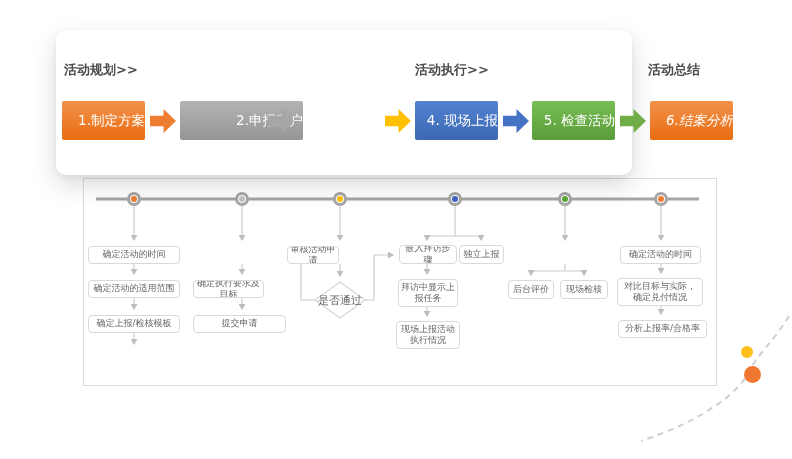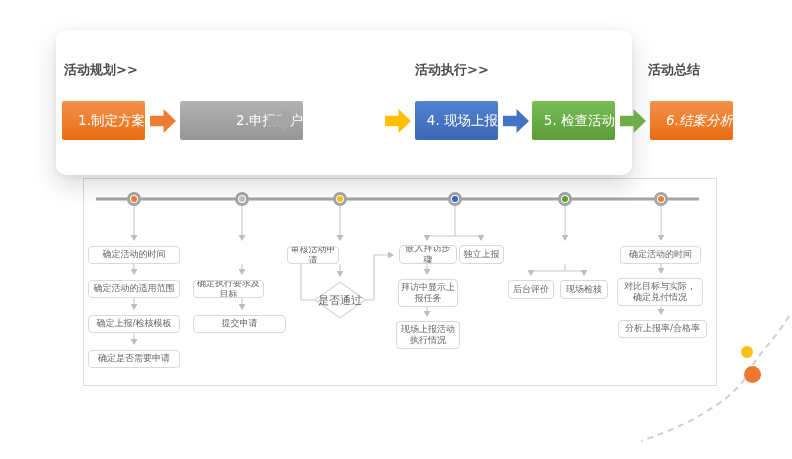--- a/index.html
+++ b/index.html
@@ -122,21 +122,20 @@
   <div class="tdot" style="left:558px">
       <i style="background: rgb(91, 168, 50);"></i>
     </div>
   <div class="tdot" style="left:654px">
       <i style="background: rgb(237, 125, 49);"></i>
     </div>
 
   <div class="fbox" style="left:88px;top:246px;width:92px;height:18px">确定活动的时间</div>
   <div class="fbox" style="left:88px;top:280px;width:92px;height:18px">确定活动的适用范围</div>
   <div class="fbox" style="left:88px;top:315px;width:92px;height:18px">确定上报/检核模板</div>
-  <div class="fbox" style="left:88px;top:350px;width:92px;height:18px">确定是否需要申请</div>
 
   <div class="fbox" style="left:193px;top:280px;width:71px;height:18px">确定执行要求及目标</div>
   <div class="fbox" style="left:193px;top:315px;width:93px;height:18px">提交申请</div>
 
   <div class="fbox" style="left:287px;top:246px;width:52px;height:18px">审核活动申请</div>
   <div class="diamond-label">是否通过</div>
 
   <div class="fbox" style="left:399px;top:245px;width:58px;height:19px">嵌入拜访步骤</div>
   <div class="fbox" style="left:459px;top:245px;width:45px;height:19px">独立上报</div>
   <div class="fbox" style="left:398px;top:279px;width:60px;height:28px">拜访中显示上报任务</div>

